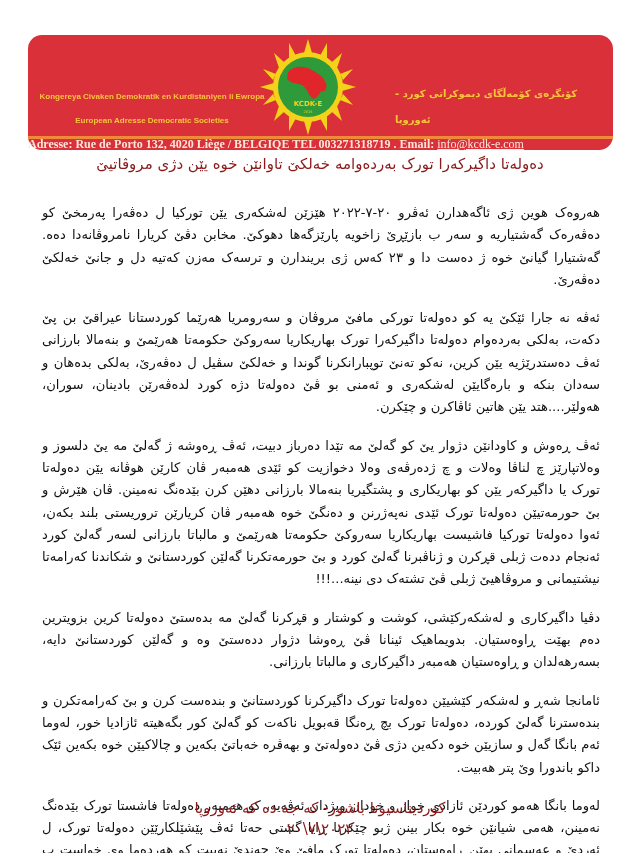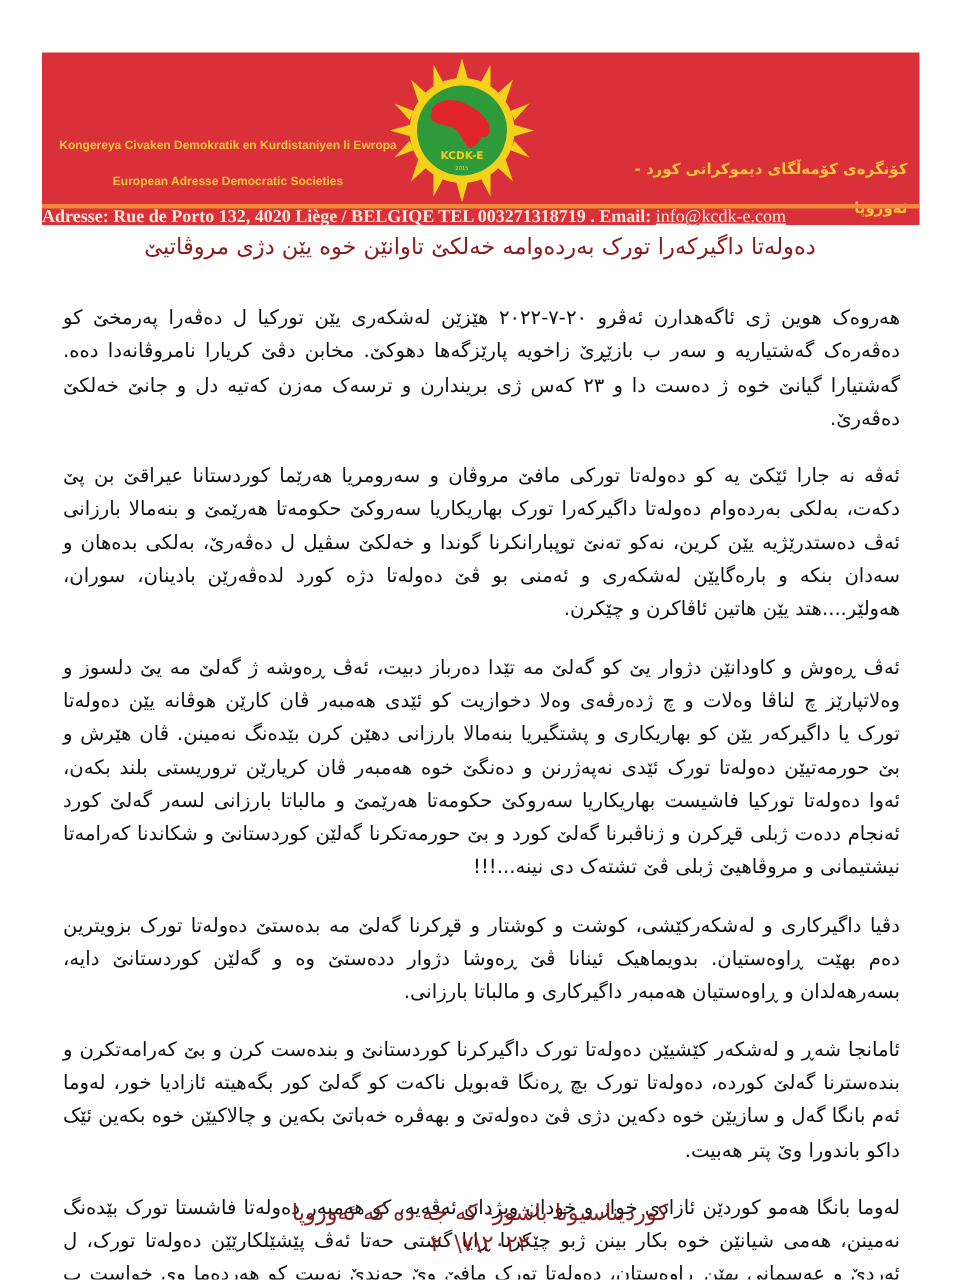--- a/index.html
+++ b/index.html
@@ -1,20 +1,20 @@
 <!DOCTYPE html>
 <html><head>
   <meta charset="utf-8">
   <style>
     html, body { margin: 0; padding: 0; background: #ffffff; }
     body { width: 640px; height: 853px; overflow: hidden; position: relative; font-family: "DejaVu Sans", sans-serif; }
-    .banner { position: absolute; left: 28px; top: 35px; width: 585px; height: 115px; background: #d9303a; }
+    .banner { position: absolute; left: 28px; top: 35px; width: 585px; height: 115px; background: #d9303a; border-radius: 14px; }
     .banner-divider { position: absolute; left: 0; top: 101px; width: 100%; height: 3px; background: #f08a3a; }
     .banner-left { position: absolute; left: 4px; top: 50px; width: 240px; text-align: center; color: #f7c53a; font-family: "Liberation Sans", sans-serif; font-weight: bold; font-size: 8px; line-height: 24px; }
-    .banner-right { position: absolute; right: 8px; top: 46px; width: 210px; text-align: right; color: #f7c53a; font-family: "DejaVu Sans", sans-serif; font-weight: bold; font-size: 10px; line-height: 26px; direction: rtl; margin-top: 20px; }
+    .banner-right { position: absolute; right: 8px; top: 46px; width: 210px; text-align: left; color: #f7c53a; font-family: "DejaVu Sans", sans-serif; font-weight: bold; font-size: 10px; line-height: 26px; direction: rtl; }
     .logo { position: absolute; left: 230px; top: 4px; width: 100px; height: 96px; }
     .address { position: absolute; left: 0; top: 104px; width: 100%; height: 11px; text-align: left; color: #fde8d8; font-family: "Liberation Serif", serif; font-weight: bold; font-size: 12px; line-height: 11px; white-space: nowrap; }
     .address a { color: #fde8d8; text-decoration: underline; font-weight: normal; }
     .title { position: absolute; left: 20px; top: 152px; width: 600px; text-align: center; direction: rtl; color: #8b1a1a; font-size: 15px; line-height: 24px; }
     .body { position: absolute; left: 26px; top: 186px; width: 590px; direction: rtl; text-align: justify; color: #111111; font-size: 13.1px; line-height: 22.3px; }
     .body p { margin: 16px; }
     .signature { position: absolute; left: 0; top: 798px; width: 640px; text-align: center; direction: rtl; color: #8b1a1a; font-size: 15px; line-height: 21px; }
   </style>
 </head>
 <body>
@@ -61,21 +61,21 @@
     <span>Adresse: Rue de Porto 132, 4020 Liège / BELGIQE TEL 003271318719 . Email: </span><a>info@kcdk-e.com</a>
   </div>
 </div>
 
 <div class="title">دەولەتا داگیرکەرا تورک بەردەوامە خەلکێ تاوانێن خوە یێن دژی مروڤاتیێ</div>
 
 <div class="body">
   <p>هەروەک هوین ژی ئاگەهدارن ئەڤرو ٢٠-٧-٢٠٢٢ هێزێن لەشکەری یێن تورکیا ل دەڤەرا پەرمخێ کو دەڤەرەک گەشتیاریە و سەر ب بازێڕێ زاخویە پارێزگەها دهوکێ. مخابن دڤێ کریارا نامروڤانەدا دەه. گەشتیارا گیانێ خوە ژ دەست دا و ٢٣ کەس ژی بریندارن و ترسەک مەزن کەتیە دل و جانێ خەلکێ دەڤەرێ.</p>
   <p>ئەڤە نە جارا ئێکێ یە کو دەولەتا تورکی مافێ مروڤان و سەرومریا هەرێما کوردستانا عیراقێ بن پێ دکەت، بەلکی بەردەوام دەولەتا داگیرکەرا تورک بهاریکاریا سەروکێ حکومەتا هەرێمێ و بنەمالا بارزانی ئەڤ دەستدرێژیە یێن کرین، نەکو تەنێ توپبارانکرنا گوندا و خەلکێ سڤیل ل دەڤەرێ، بەلکی بدەهان و سەدان بنکە و بارەگایێن لەشکەری و ئەمنی بو ڤێ دەولەتا دژە کورد لدەڤەرێن بادینان، سوران، هەولێر....هتد یێن هاتین ئاڤاکرن و چێکرن.</p>
   <p>ئەڤ ڕەوش و کاودانێن دژوار یێ کو گەلێ مە تێدا دەرباز دبیت، ئەڤ ڕەوشە ژ گەلێ مە یێ دلسوز و وەلاتپارێز چ لناڤا وەلات و چ ژدەرڤەی وەلا دخوازیت کو ئێدی هەمبەر ڤان کارێن هوڤانە یێن دەولەتا تورک یا داگیرکەر یێن کو بهاریکاری و پشتگیریا بنەمالا بارزانی دهێن کرن بێدەنگ نەمینن. ڤان هێرش و بێ حورمەتیێن دەولەتا تورک ئێدی نەپەژرنن و دەنگێ خوە هەمبەر ڤان کریارێن تروریستی بلند بکەن، ئەوا دەولەتا تورکیا فاشیست بهاریکاریا سەروکێ حکومەتا هەرێمێ و مالباتا بارزانی لسەر گەلێ کورد ئەنجام ددەت ژبلی قڕکرن و ژناڤبرنا گەلێ کورد و بێ حورمەتکرنا گەلێن کوردستانێ و شکاندنا کەرامەتا نیشتیمانی و مروڤاهیێ ژبلی ڤێ تشتەک دی نینە...!!!</p>
-  <p>دڤیا داگیرکاری و لەشکەرکێشی، کوشت و کوشتار و قڕکرنا گەلێ مە بدەستێ دەولەتا تورک بزویترین دەم بهێت ڕاوەستیان. بدویماهیک ئینانا ڤێ ڕەوشا دژوار ددەستێ وە و گەلێن کوردستانێ دایە، بسەرهەلدان و ڕاوەستیان هەمبەر داگیرکاری و مالباتا بارزانی.</p>
+  <p>دڤیا داگیرکاری و لەشکەرکێشی، کوشت و کوشتار و قڕکرنا گەلێ مە بدەستێ دەولەتا کرین بزویترین دەم بهێت ڕاوەستیان. بدویماهیک ئینانا ڤێ ڕەوشا دژوار ددەستێ وە و گەلێن کوردستانێ دایە، بسەرهەلدان و ڕاوەستیان هەمبەر داگیرکاری و مالباتا بارزانی.</p>
   <p>ئامانجا شەڕ و لەشکەر کێشیێن دەولەتا تورک داگیرکرنا کوردستانێ و بندەست کرن و بێ کەرامەتکرن و بندەسترنا گەلێ کوردە، دەولەتا تورک بچ ڕەنگا قەبویل ناکەت کو گەلێ کور بگەهیتە ئازادیا خور، لەوما ئەم بانگا گەل و سازیێن خوە دکەین دژی ڤێ دەولەتێ و بهەڤرە خەباتێ بکەین و چالاکیێن خوە بکەین ئێک داکو باندورا وێ پتر هەبیت.</p>
   <p>لەوما بانگا هەمو کوردێن ئازادی خواز و خودان ویژدان ئەڤەیە، کو هەمبەر دەولەتا فاشستا تورک بێدەنگ نەمینن، هەمی شیانێن خوە بکار بینن ژبو چێکرنا ڕایا گشتی حەتا ئەڤ پێشێلکارێێن دەولەتا تورک، ل ئەردێ و عەسمانی بهێن ڕاوەستان، دەولەتا تورک مافێ وێ چەندێ نەبیت کو هەردەما وی خواست ب بالەفڕ و هێزێن لەشکەری هێرشا ببەت سەر خاک و گەلێ کوردستانێ.</p>
 </div>
 
 <div class="signature">
   <div>کوردیناسیونا باشور- کە جە دە کە ئەوروپا</div>
   <div>٢٠٢٢\٧\٢٠</div>
 </div>
 
 </body></html>

